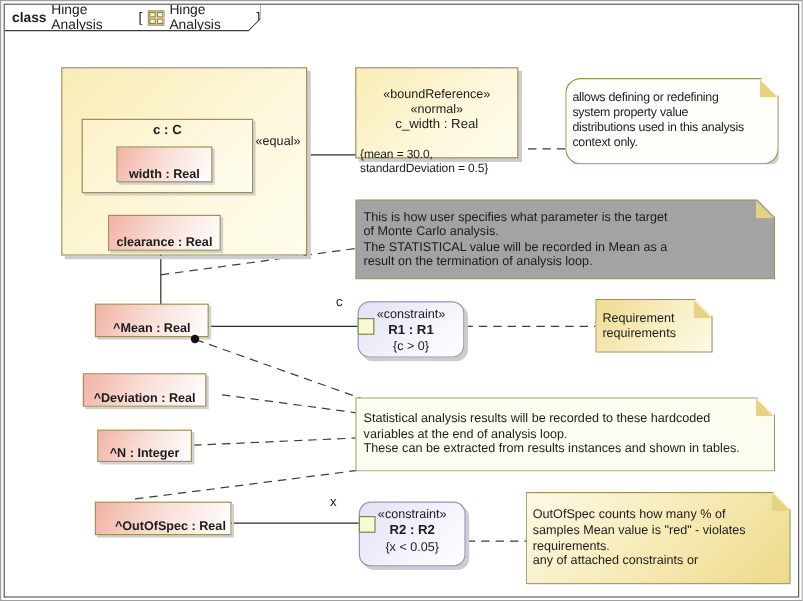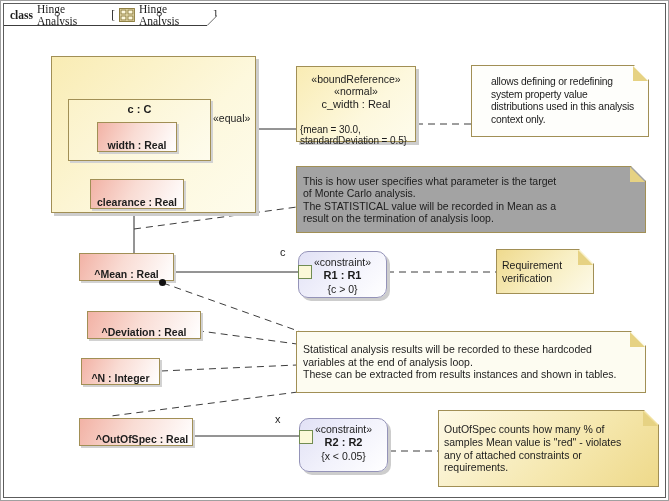--- a/index.html
+++ b/index.html
@@ -7,21 +7,21 @@
     position:relative;width:669px;height:501px;background:#ffffff;
     font-family:"Liberation Sans",sans-serif;color:#1c1c1c;overflow:hidden;
     border:1px solid #a0a0a0;box-sizing:border-box;
   }
   .frame{position:absolute;inset:2px;border:1px solid #5c5c5c;pointer-events:none;}
   #wires{position:absolute;left:0;top:0;z-index:1;}
   .shape{position:absolute;z-index:2;box-sizing:border-box;}
   
   .tab{left:3px;top:3px;width:213px;height:21px;background:#ffffff;
        clip-path:polygon(0 0,100% 0,100% 52%,95.3% 100%,0 100%);
-       display:flex;align-items:center;gap:4px;padding-left:6px;font-size:11.5px;font-family:Liberation Serif, serif;}
+       display:flex;align-items:center;gap:4px;padding-left:6px;font-size:11.5px;}
   .tab .kind{font-weight:bold;}
   
   .block{background:linear-gradient(135deg,#f9ecb4 0%,#fdf8dd 60%,#fefcec 100%);
          border:1px solid #a18f55;box-shadow:3px 3px 0 #cdcdcd;}
   .inner{background:linear-gradient(135deg,#fbf2c9 0%,#fefced 100%);
          border:1px solid #a18f55;box-shadow:2px 2px 0 #d2d2d2;}
   .val{background:linear-gradient(115deg,#f2b2a5 0%,#f9dcd4 45%,#ffffff 100%);
        border:1px solid #a18f55;box-shadow:2px 2px 0 #d2d2d2;
        display:flex;align-items:flex-end;justify-content:center;
        font-weight:bold;font-size:10.5px;white-space:nowrap;}
@@ -94,29 +94,29 @@
         <span>width : Real</span>
       </div>
     </div>
     <div class="val" style="position:absolute;left:38px;top:122px;width:92px;height:28px;">
       <span>clearance : Real</span>
     </div>
   </div>
 
   <div class="lbl" style="left:212px;top:111px;">«equal»</div>
 
-  <div class="shape block" style="left:295px;top:65px;width:120px;height:76px;padding-top:6px;">
+  <div class="shape block" style="left:295px;top:55px;width:136px;height:76px;padding-top:16px;">
     <div class="cwline" style="font-size:10.5px;">«boundReference»</div>
     <div class="cwline" style="font-size:10.5px;">«normal»</div>
     <div class="cwline" style="font-size:11px;font-weight:normal;margin:1px 0 14px 0;">c_width : Real</div>
     <div style="font-size:10px;padding-left:3px;letter-spacing:-0.1px;">{mean = 30.0,</div>
     <div style="font-size:10px;padding-left:3px;letter-spacing:-0.1px;">standardDeviation = 0.5}</div>
   </div>
 
-  <div class="shape note white" style="left:470px;top:64px;width:178px;height:72px;padding-left:19px;font-size:10.3px;letter-spacing:-0.2px;">
+  <div class="shape note white" style="left:470px;top:64px;width:178px;height:72px;padding-left:5px;font-size:10.3px;letter-spacing:-0.2px;border-radius:13px;">
     <div class="fold"></div>
     <div>allows defining or redefining</div>
     <div>system property value</div>
     <div>distributions used in this analysis</div>
     <div>context only.</div>
   </div>
 
   <div class="shape note cream" style="left:295px;top:165px;width:350px;height:67px;padding-left:6px;">
     <div class="fold"></div>
     <div>This is how user specifies what parameter is the target</div>
@@ -134,24 +134,24 @@
     <div>«constraint»</div>
     <div class="cname">R1 : R1</div>
     <div class="cexpr">{c &gt; 0}</div>
     <div class="port" style="left:-1px;top:13px;"></div>
   </div>
   <div class="plabel" style="left:279px;top:245px;">c</div>
 
   <div class="shape note gold" style="left:495px;top:248px;width:98px;height:45px;padding-left:5px;line-height:13px;">
     <div class="fold"></div>
     <div>Requirement</div>
-    <div>verification</div>
+    <div>requirements</div>
   </div>
 
-  <div class="shape val" style="left:86px;top:310px;width:114px;height:28px;">
+  <div class="shape val" style="left:68px;top:310px;width:103px;height:28px;">
     <span>^Deviation : Real</span>
   </div>
 
   <div class="shape val" style="left:80px;top:357px;width:79px;height:27px;">
     <span>^N : Integer</span>
   </div>
 
   <div class="shape note paper" style="left:295px;top:330px;width:350px;height:62px;padding-left:6px;">
     <div class="fold"></div>
     <div>Statistical analysis results will be recorded to these hardcoded</div>
@@ -168,16 +168,16 @@
     <div class="cname">R2 : R2</div>
     <div class="cexpr">{x &lt; 0.05}</div>
     <div class="port" style="left:-1px;top:11px;"></div>
   </div>
   <div class="plabel" style="left:274px;top:412px;">x</div>
 
   <div class="shape note gold2" style="left:437px;top:409px;width:221px;height:77px;padding-left:5px;line-height:12.6px;">
     <div class="fold"></div>
     <div>OutOfSpec counts how many % of</div>
     <div>samples Mean value is "red" - violates</div>
+    <div>requirements.</div>
     <div>any of attached constraints or</div>
-    <div>requirements.</div>
   </div>
 </div>
 
 </body></html>

